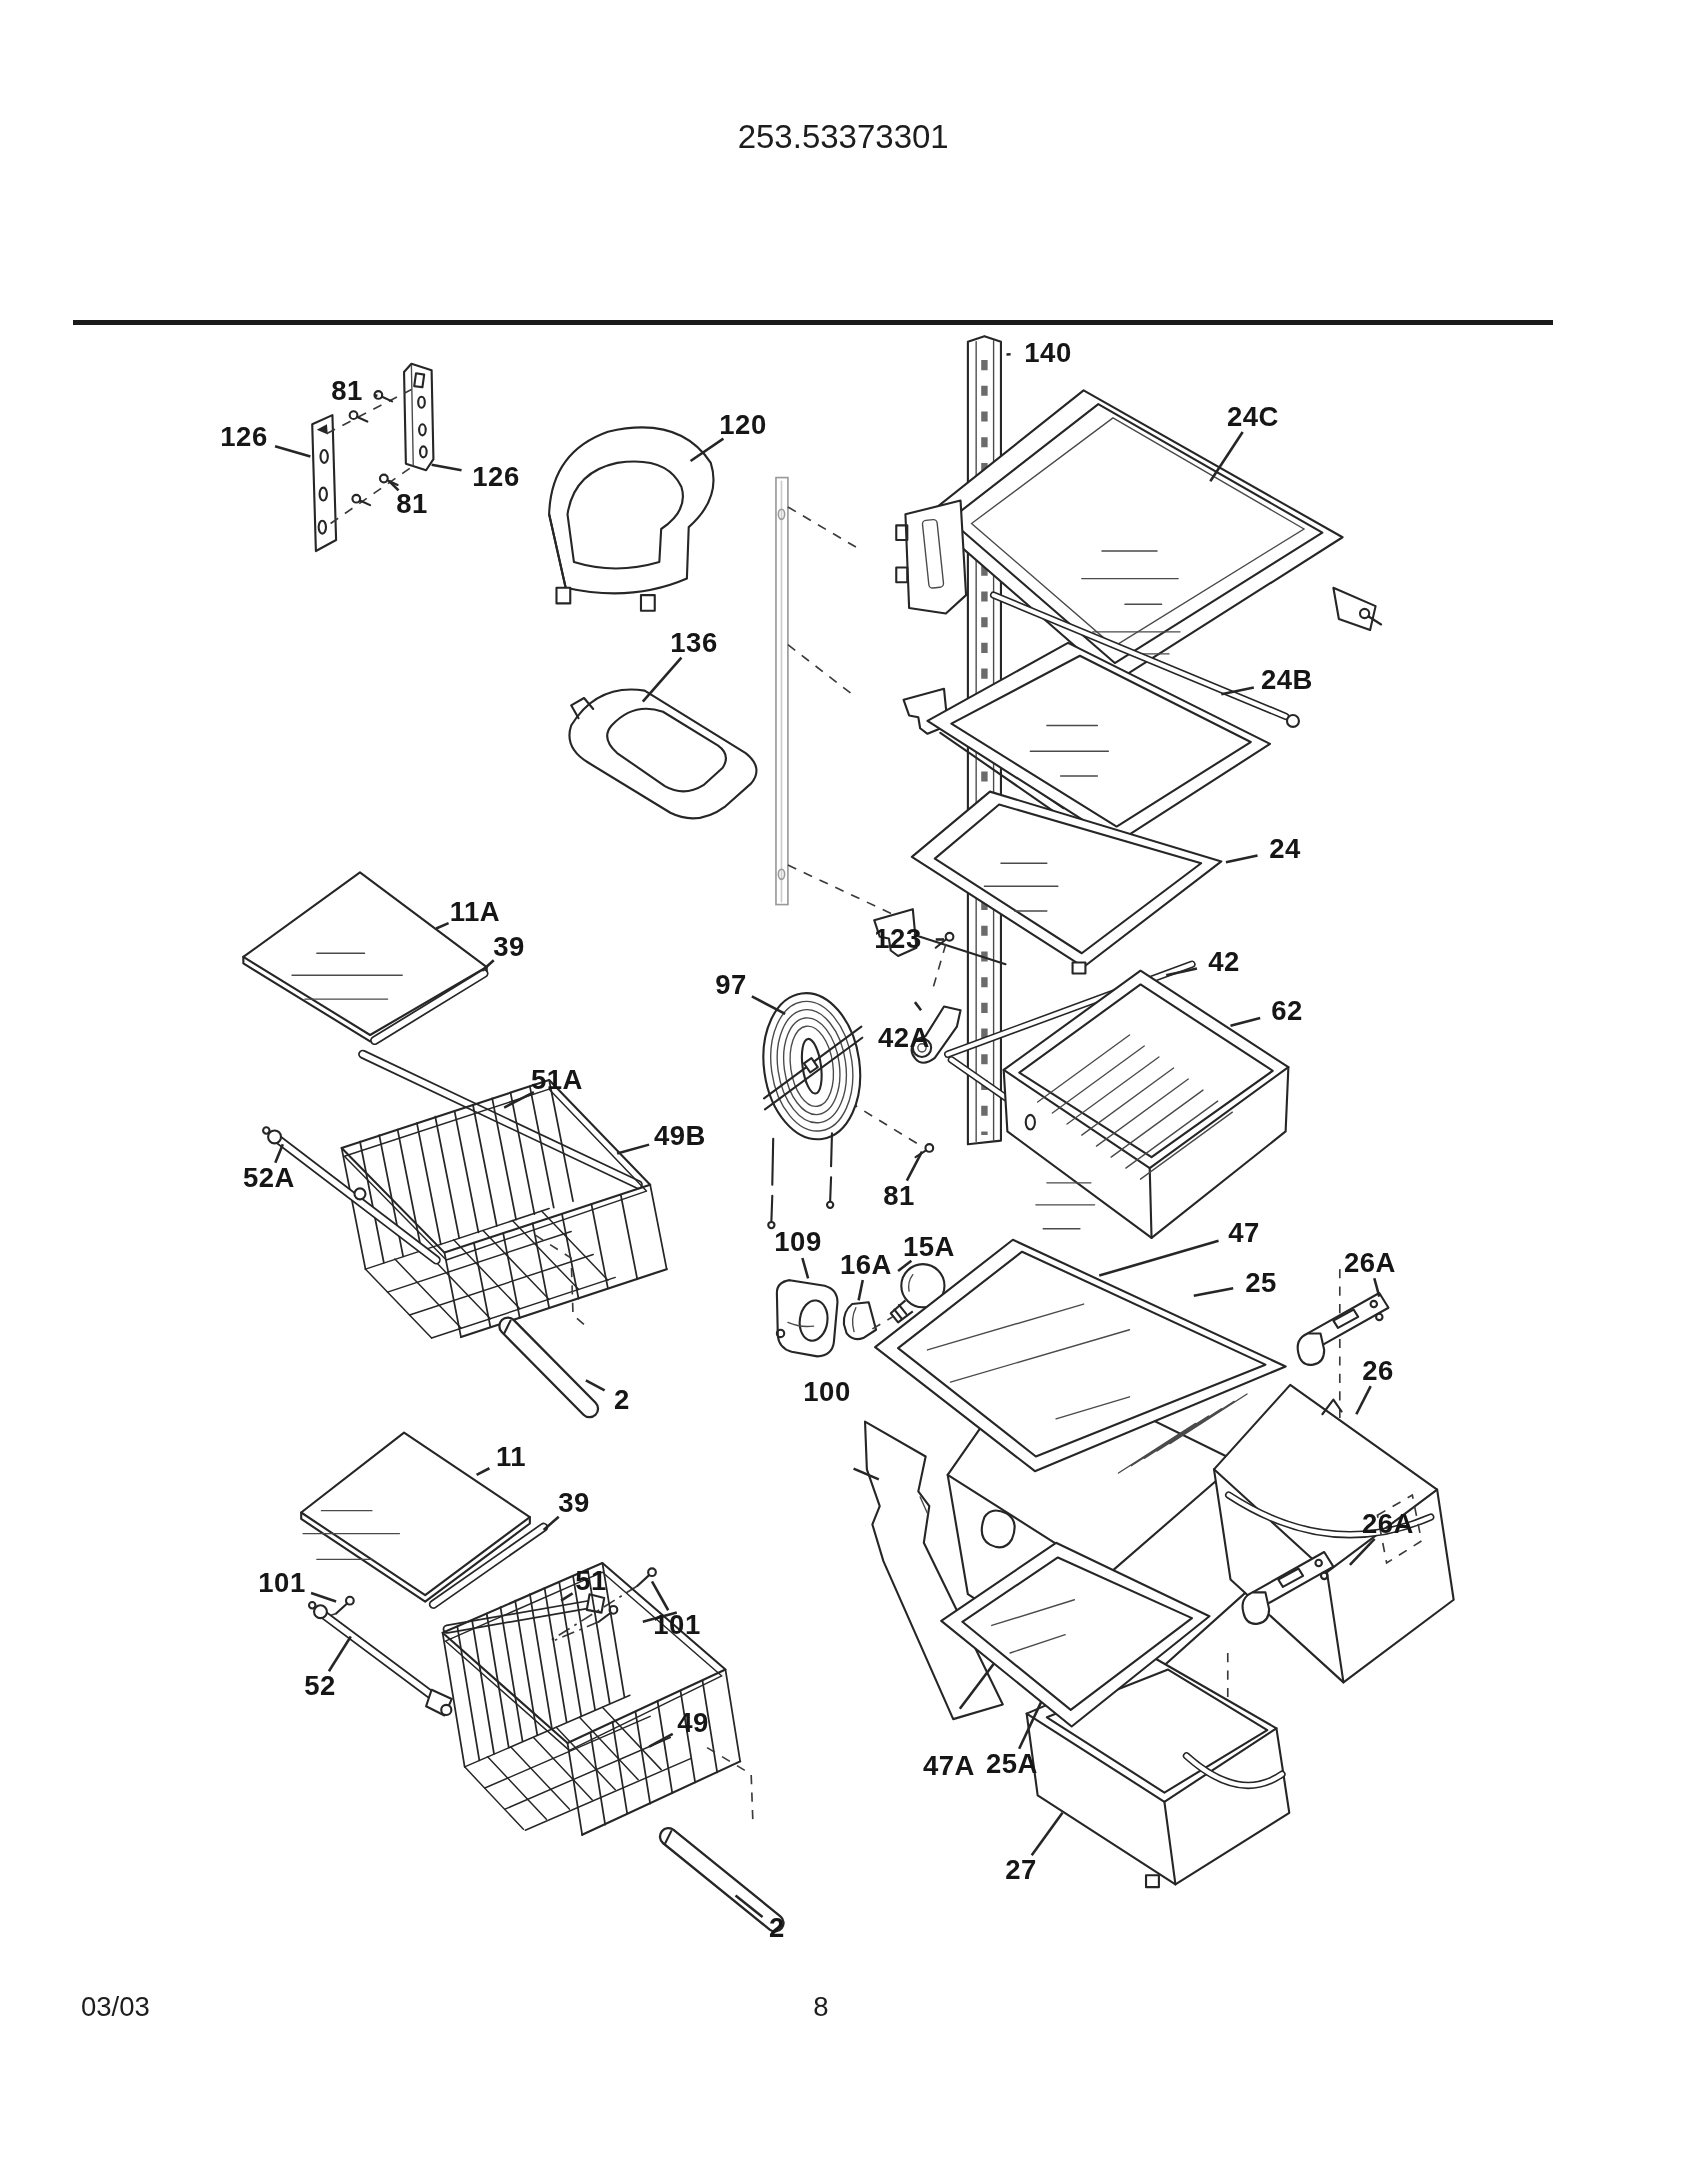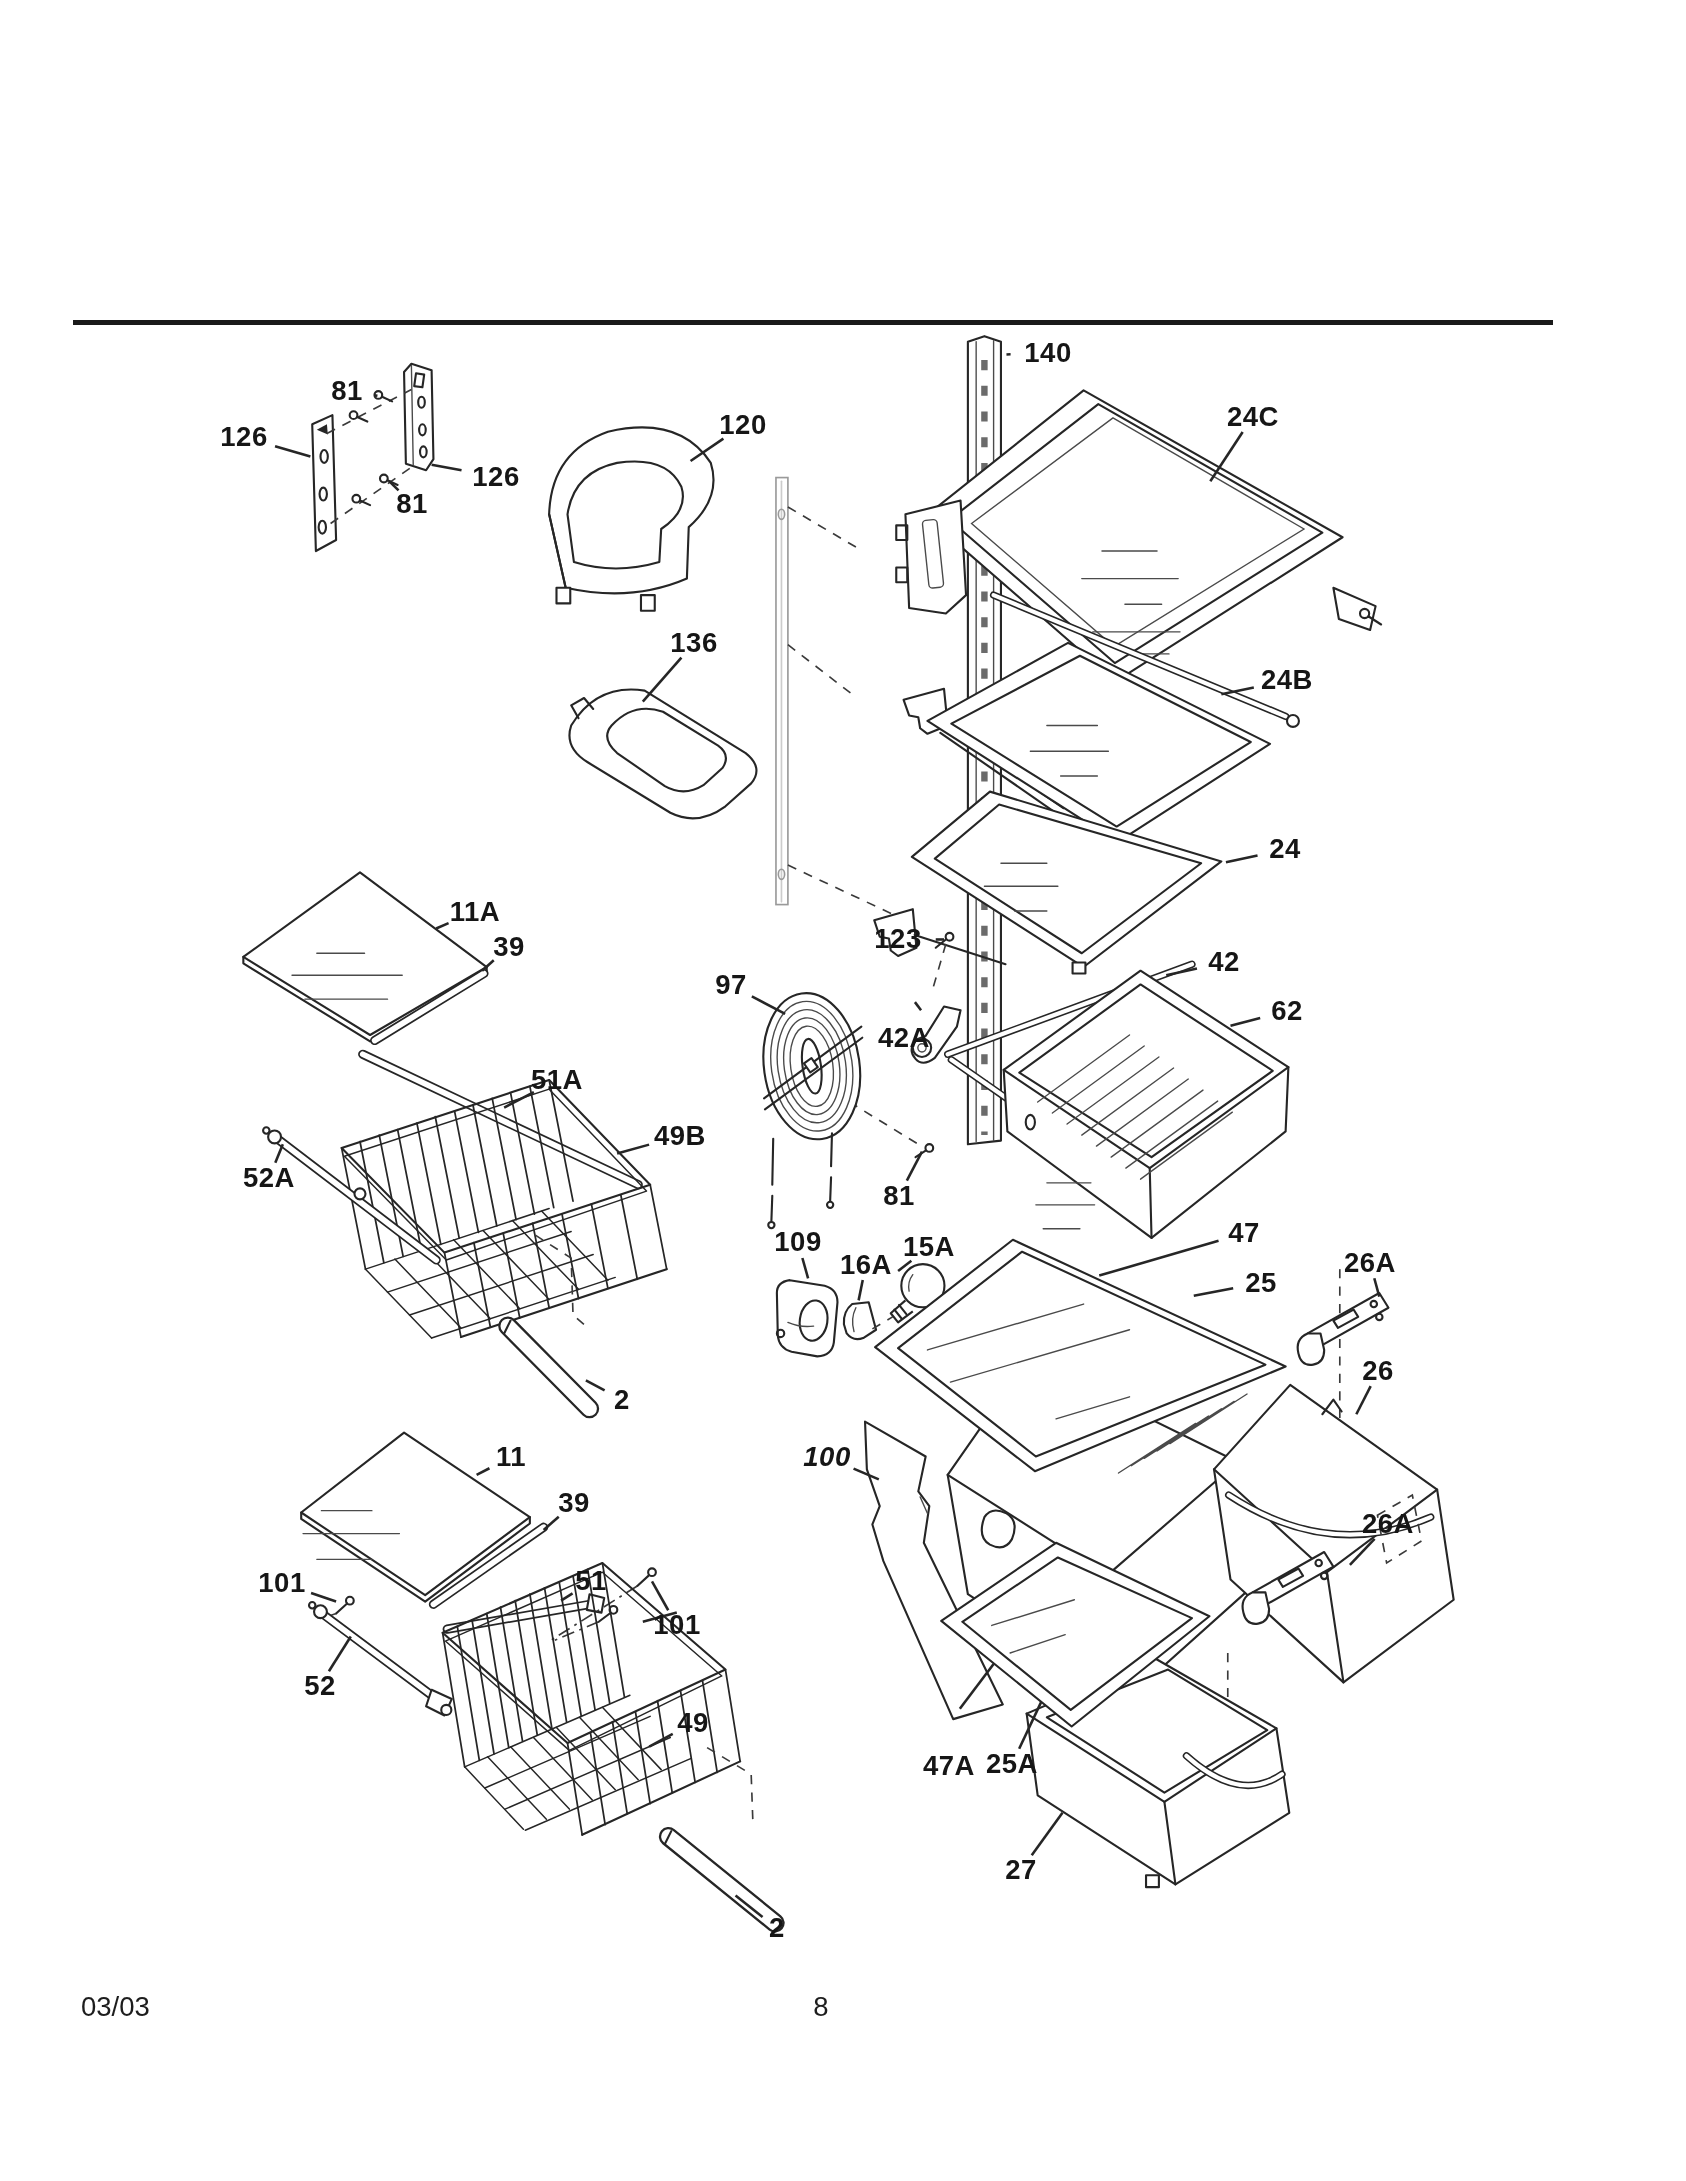--- a/index.html
+++ b/index.html
@@ -26,20 +26,21 @@
   .tube2W{fill:none;stroke:#ffffff;stroke-width:4.6;stroke-linecap:round;}
   .barD{fill:none;stroke:#262626;stroke-width:21;stroke-linecap:round;}
   .barW{fill:none;stroke:#ffffff;stroke-width:16;stroke-linecap:round;}
   .leader{stroke:#262626;stroke-width:2.8;}
 </style>
 </head>
 <body>
 
 <div class="page">
 
+  <div class="hdr" style="top:118px;">253.53373301</div>
   <div class="rule"></div>
 
   <svg class="diagram-svg" width="1686" height="2182" viewBox="0 0 1836 2376">
 
     <g>
       <rect x="845" y="520" width="13" height="465" class="gray" fill="#fff"></rect>
       <line x1="851" y1="524" x2="851" y2="982" class="gray" opacity=".5"></line>
       <ellipse cx="851" cy="560" rx="3.4" ry="5.5" class="gray"></ellipse>
       <ellipse cx="851" cy="952" rx="3.4" ry="5.5" class="gray"></ellipse>
     </g>
@@ -432,21 +433,21 @@
       <div class="callout" style="left: 680px; top: 1136px;">49B</div>
       <div class="callout" style="left: 269px; top: 1178px;">52A</div>
       <div class="callout" style="left: 899px; top: 1196px;">81</div>
       <div class="callout" style="left: 798px; top: 1242px;">109</div>
       <div class="callout" style="left: 866px; top: 1265px;">16A</div>
       <div class="callout" style="left: 929px; top: 1247px;">15A</div>
       <div class="callout" style="left: 1244px; top: 1233px;">47</div>
       <div class="callout" style="left: 1261px; top: 1283px;">25</div>
       <div class="callout" style="left: 1370px; top: 1263px;">26A</div>
       <div class="callout" style="left: 1378px; top: 1371px;">26</div>
-      <div class="callout" style="left: 827px; top: 1457px; font-style: italic;">100</div>
+      <div class="callout" style="left: 827px; top: 1392px;">100</div>
       <div class="callout" style="left: 1388px; top: 1524px;">26A</div>
       <div class="callout" style="left: 511px; top: 1457px;">11</div>
       <div class="callout" style="left: 574px; top: 1503px;">39</div>
       <div class="callout" style="left: 282px; top: 1583px;">101</div>
       <div class="callout" style="left: 591px; top: 1581px;">51</div>
       <div class="callout" style="left: 677px; top: 1625px;">101</div>
       <div class="callout" style="left: 320px; top: 1686px;">52</div>
       <div class="callout" style="left: 693px; top: 1723px;">49</div>
       <div class="callout" style="left: 949px; top: 1724px; margin-top: 42px;">47A</div>
       <div class="callout" style="left: 1012px; top: 1764px;">25A</div>

